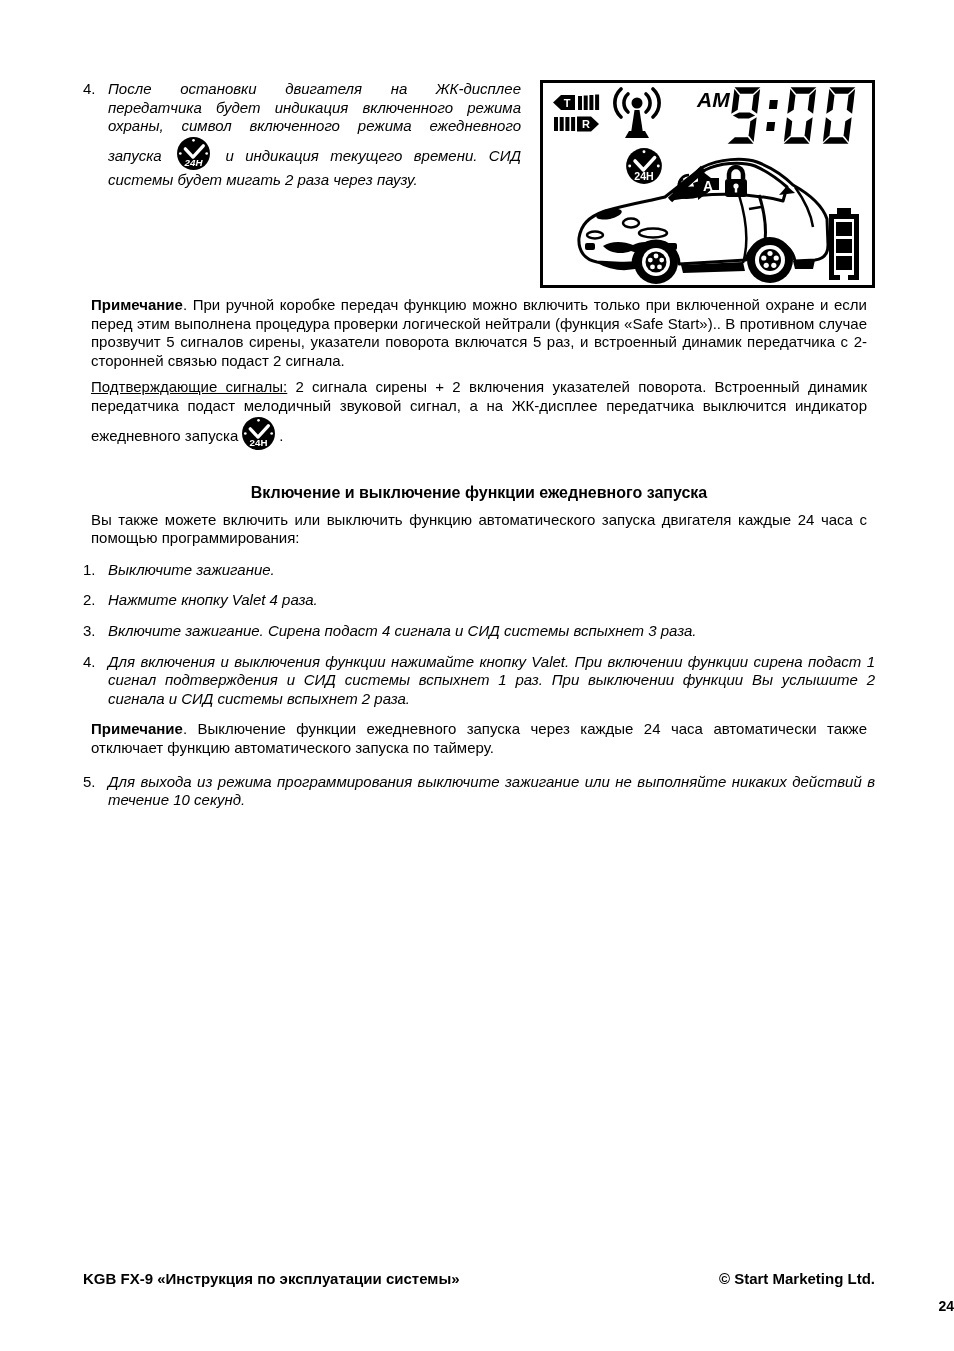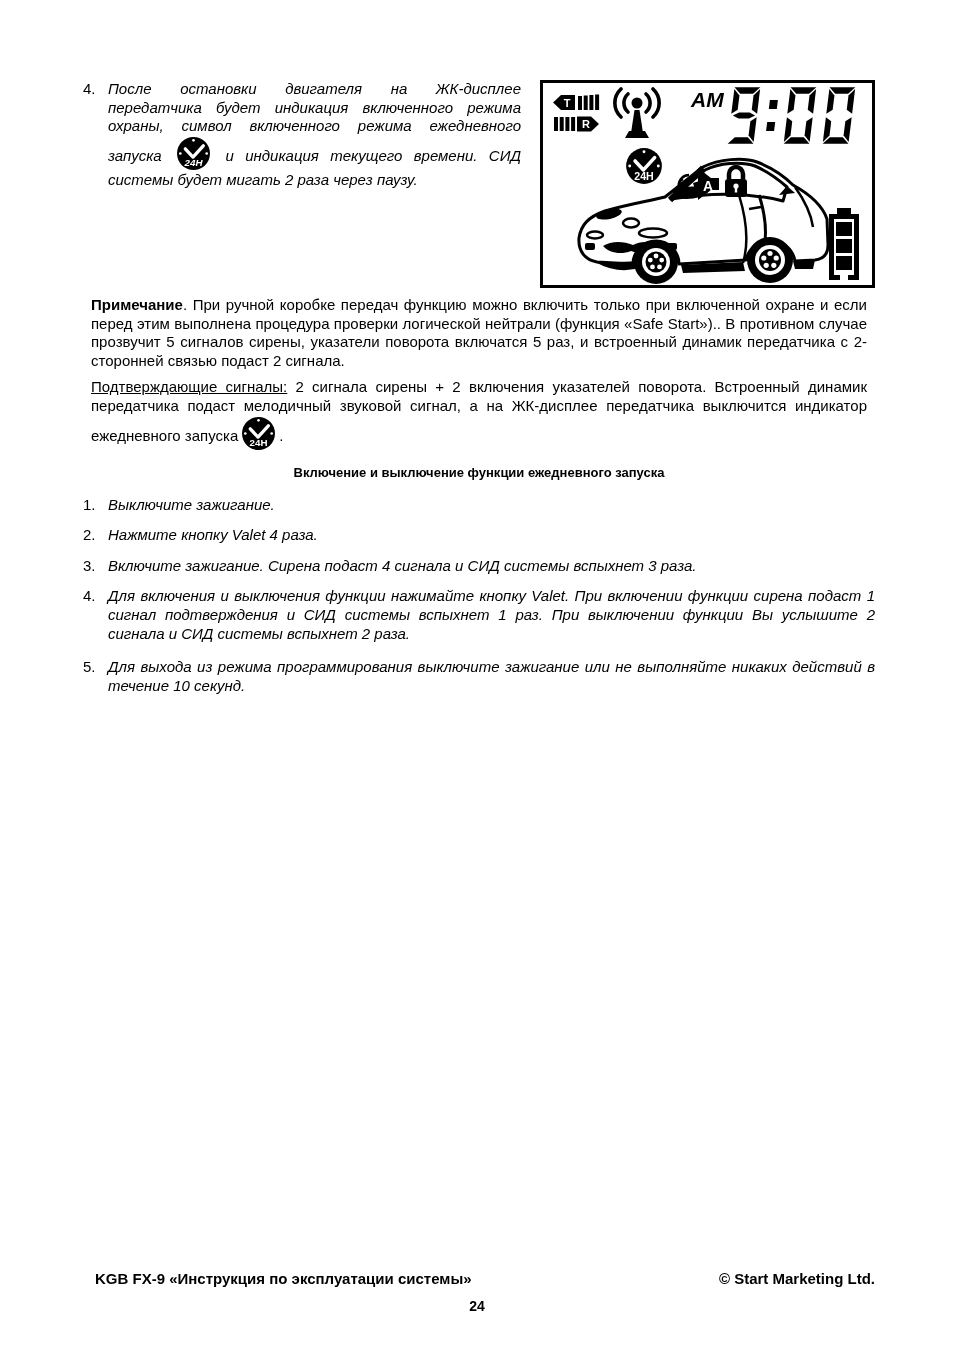--- a/index.html
+++ b/index.html
@@ -22,57 +22,57 @@
 
   p.just { text-align:justify; margin:8px; }
   .b { font-weight:bold; }
   .bi { font-weight:bold; font-style:italic; }
   .u { text-decoration:underline; }
 
   .note1 { margin-top:14px; }
   .p-off { margin-top:20px; }
   .p-confirm { margin-top:13px; }
 
-  .heading { margin-top:11px; text-align:center; font-weight:bold;
-             font-size:13px; line-height:21px; }
+  .heading { margin-top:31px; text-align:center; font-weight:bold;
+             font-size:16px; line-height:21px; }
   .intro { margin-top:8px; }
   .steps { margin-top:13px; }
   .note2 { margin-top:2px; }
   .note3 { margin-top:14px; }
   .step5 { margin-top:15px; }
 
   
   .lcd {
     position:relative; width:329px; height:202px;
     border:3px solid #000; background:#fff;
   }
   .lcd-trx  { position:absolute; left:10px; top:10px; }
   .lcd-ant  { position:absolute; left:66px; top:4px; }
   .lcd-24h  { position:absolute; left:82px; top:64px; }
-  .lcd-ampm { position:absolute; left:148px; top:8px;
+  .lcd-ampm { position:absolute; left:154px; top:8px;
               font-size:21px; font-weight:bold; font-style:italic; }
   .lcd-time { position:absolute; left:184px; top:4px; display:flex;
               gap:5px; transform:skewX(-7deg); }
   .seg-digit { width:34px; height:57px; fill:#000; }
   .seg-colon { display:flex; flex-direction:column; justify-content:center;
                gap:13px; padding:0 2px; }
   .seg-colon div { width:8px; height:9px; background:#000; }
   .lcd-car  { position:absolute; left:0; top:0; }
   .lcd-batt { position:absolute; right:11px; bottom:3px; }
 
   
   .icon-24h-inline { width:35px; height:35px; vertical-align:-10px; margin:0 3px; }
   .icon-key-inline { width:38px; height:21px; vertical-align:-4px; margin:0 5px; }
   .icon-spk-inline { width:26px; height:22px; vertical-align:-5px; margin:0 5px; }
 
   
   .footer { position:absolute; left:83px; right:79px; top:1270px;
-            display:flex; justify-content:space-between; font-weight:bold;margin-left:12px; }
+            display:flex; justify-content:space-between; font-weight:bold; }
   .pagenum { position:absolute; left:0; right:0; top:1297px;
-             text-align:center; font-weight:bold; font-size:14px; }
+             text-align:right; font-weight:bold; font-size:14px; }
   .defs-holder { position:absolute; width:0; height:0; overflow:hidden; }
 </style>
 </head>
 <body>
 
 <svg class="defs-holder" aria-hidden="true">
   <defs>
     <symbol id="icon-24h" viewBox="0 0 34 34">
       <circle cx="17" cy="17" r="16" fill="#000"></circle>
       <circle cx="17" cy="4.2" r="1.3" fill="#fff"></circle>
@@ -254,20 +254,21 @@
 
 
     <p class="just p-confirm"><span class="u">Подтверждающие сигналы:</span><span> 2 сигнала сирены + 2 включения указателей поворота. Встроенный динамик передатчика подаст мелодичный звуковой сигнал, а на ЖК-дисплее передатчика выключится индикатор ежедневного запуска</span><svg class="icon-24h-inline">
           <use href="#icon-24h"></use>
         </svg><span>.</span></p>
 
     <div class="heading">
       <div>Включение и выключение функции ежедневного запуска</div>
     </div>
 
+    <p class="just intro">Вы также можете включить или выключить функцию автоматического запуска двигателя каждые 24 часа с помощью программирования:</p>
 
     <div class="steps">
       <div class="step">
         <span class="step-num">1.</span>
         <div class="step-body">Выключите зажигание.</div>
       </div>
       <div class="step">
         <span class="step-num">2.</span>
         <div class="step-body">Нажмите кнопку Valet 4 раза.</div>
       </div>
@@ -275,20 +276,21 @@
         <span class="step-num">3.</span>
         <div class="step-body">Включите зажигание. Сирена подаст 4 сигнала и СИД системы вспыхнет 3 раза.</div>
       </div>
       <div class="step">
         <span class="step-num">4.</span>
         <div class="step-body">Для включения и выключения функции нажимайте кнопку Valet. При включении функции сирена подаст 1 сигнал подтверждения и СИД системы вспыхнет 1 раз. При выключении функции Вы услышите 2 сигнала и СИД системы вспыхнет 2 раза.</div>
       </div>
     </div>
 
 
+    <p class="just note3"><span class="b">Примечание</span><span>. Выключение функции ежедневного запуска через каждые 24 часа автоматически также отключает функцию автоматического запуска по таймеру.</span></p>
 
     <div class="step step5">
       <span class="step-num">5.</span>
       <div class="step-body">Для выхода из режима программирования выключите зажигание или не выполняйте никаких действий в течение 10 секунд.</div>
     </div>
   </div>
 
   <div class="footer">
     <span>KGB FX-9 «Инструкция по эксплуатации системы»</span>
     <span>© Start Marketing Ltd.</span>

